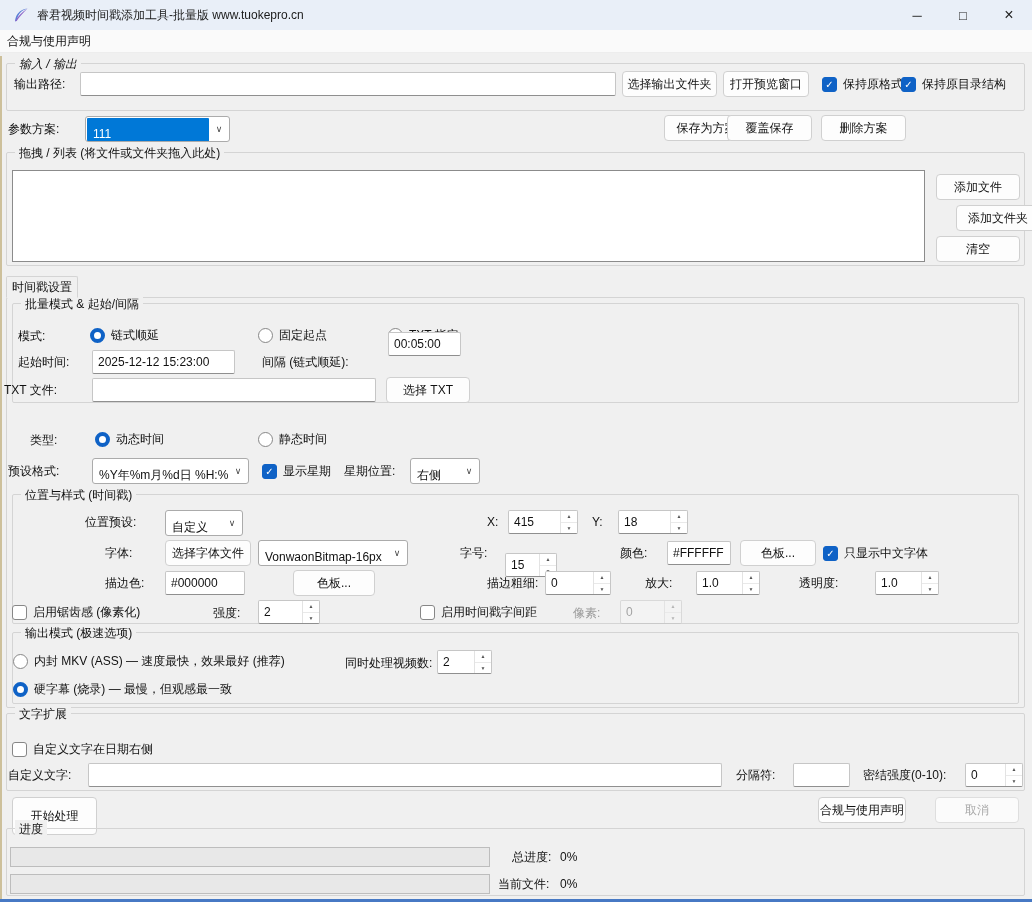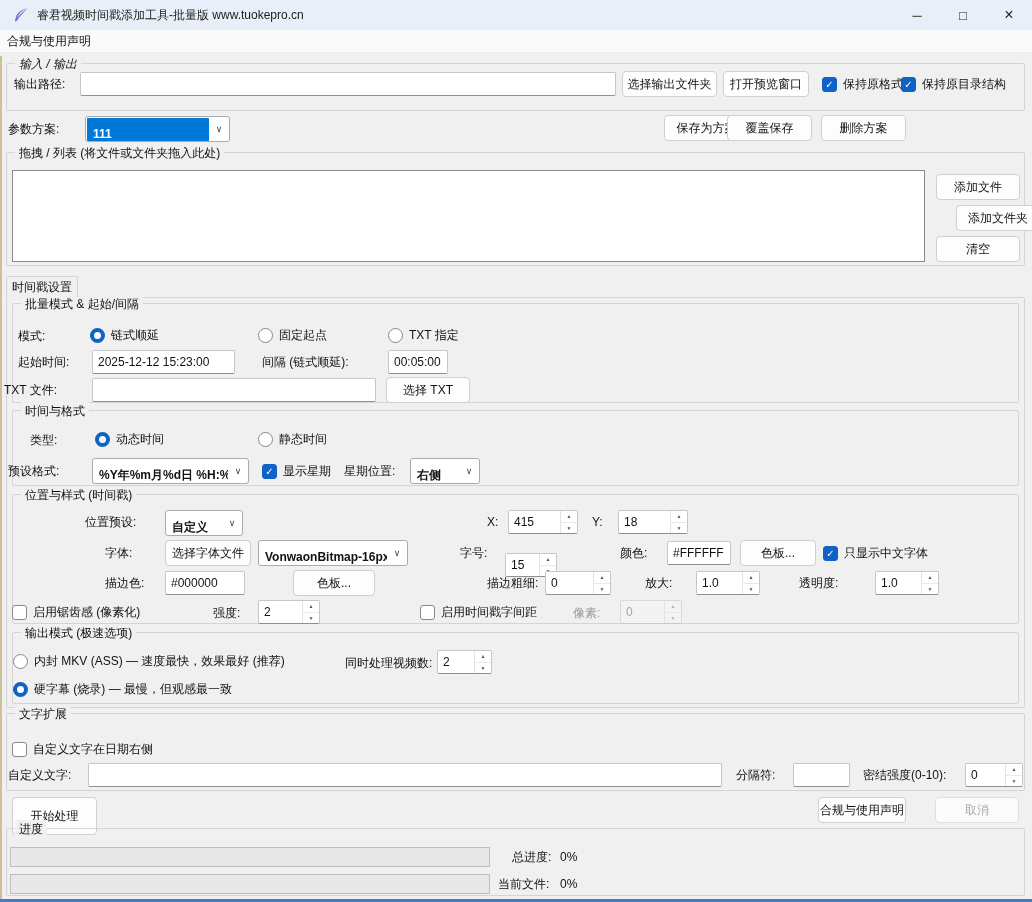--- a/index.html
+++ b/index.html
@@ -10,21 +10,21 @@
   .lbl { position:absolute; height:18px; line-height:18px; white-space:nowrap; }
   .dim { color:#9b9b9b; }
   .btn { position:absolute; display:flex; align-items:center; justify-content:center;
          background:#fdfdfd; border:1px solid #d0d0d0; border-radius:4px; white-space:nowrap; cursor:default; }
   .btn.disabled { color:#a8a8a8; border-color:#dedede; background:#fbfbfb; }
   .entry { position:absolute; display:flex; align-items:center; background:#fff;
            border:1px solid #c6c6c6; border-bottom-color:#8f8f8f; border-radius:2px;
            padding:0 5px; overflow:hidden; white-space:nowrap; }
   .combo { position:absolute; display:flex; align-items:stretch; background:#fff;
            border:1px solid #ababab; border-radius:3px; overflow:hidden; }
-  .combo .cval { flex:1; display:flex; align-items:center; padding:16px 6px; overflow:hidden; white-space:nowrap;font-weight:bold; }
+  .combo .cval { flex:1; display:flex; align-items:center; padding:16px 6px; overflow:hidden; white-space:nowrap; }
   .combo .chev { width:20px; display:flex; align-items:center; justify-content:center; color:#444; font-size:9px; }
   .combo.sel .cval { background:#0078d7; color:#fff; margin:1px 0 1px 1px; border-radius:1px; }
   .spin { position:absolute; display:flex; align-items:stretch; background:#fff;
           border:1px solid #c6c6c6; border-bottom-color:#8f8f8f; border-radius:2px; overflow:hidden; }
   .spin .sval { flex:1; display:flex; align-items:center; padding:0 5px; overflow:hidden; }
   .spin .arrows { width:17px; display:flex; flex-direction:column; border-left:1px solid #e3e3e3; background:#fff; }
   .spin .arrows span { flex:1; display:flex; align-items:center; justify-content:center; font-size:5px; color:#555; }
   .spin .arrows span:first-child { border-bottom:1px solid #e9e9e9; }
   .spin.disabled { background:#f3f3f3; color:#a3a3a3; border-color:#d9d9d9; border-bottom-color:#c9c9c9; }
   .spin.disabled .arrows { background:#f3f3f3; }
@@ -135,32 +135,29 @@
   </div>
   <div class="radio off" style="left:388px;top:327px;">
     <span class="dot"></span>
     <span>TXT 指定</span>
   </div>
   <span class="lbl" style="left:18px;top:353px;">起始时间:</span>
   <div class="entry" style="left:92px;top:350px;width:143px;height:24px;">
     <span>2025-12-12 15:23:00</span>
   </div>
   <span class="lbl" style="left:262px;top:353px;">间隔 (链式顺延):</span>
-  <div class="entry" style="left:388px;top:350px;width:60px;height:24px;">
+  <div class="entry" style="left:388px;top:332px;width:73px;height:24px;">
     <span>00:05:00</span>
   </div>
   <span class="lbl" style="left:4px;top:381px;">TXT 文件:</span>
   <div class="entry" style="left:92px;top:378px;width:284px;height:24px;">
     <span></span>
   </div>
   <div class="btn" style="left:386px;top:377px;width:84px;height:26px;">选择 TXT</div>
 
-  <div class="group" style="left:12px;top:410px;width:1007px;height:76px;">
-    <span class="legend">时间与格式</span>
-  </div>
   <span class="lbl" style="left:30px;top:431px;">类型:</span>
   <div class="radio on" style="left:95px;top:431px;">
     <span class="dot"></span>
     <span>动态时间</span>
   </div>
   <div class="radio off" style="left:258px;top:431px;">
     <span class="dot"></span>
     <span>静态时间</span>
   </div>
   <span class="lbl" style="left:8px;top:462px;">预设格式:</span>

